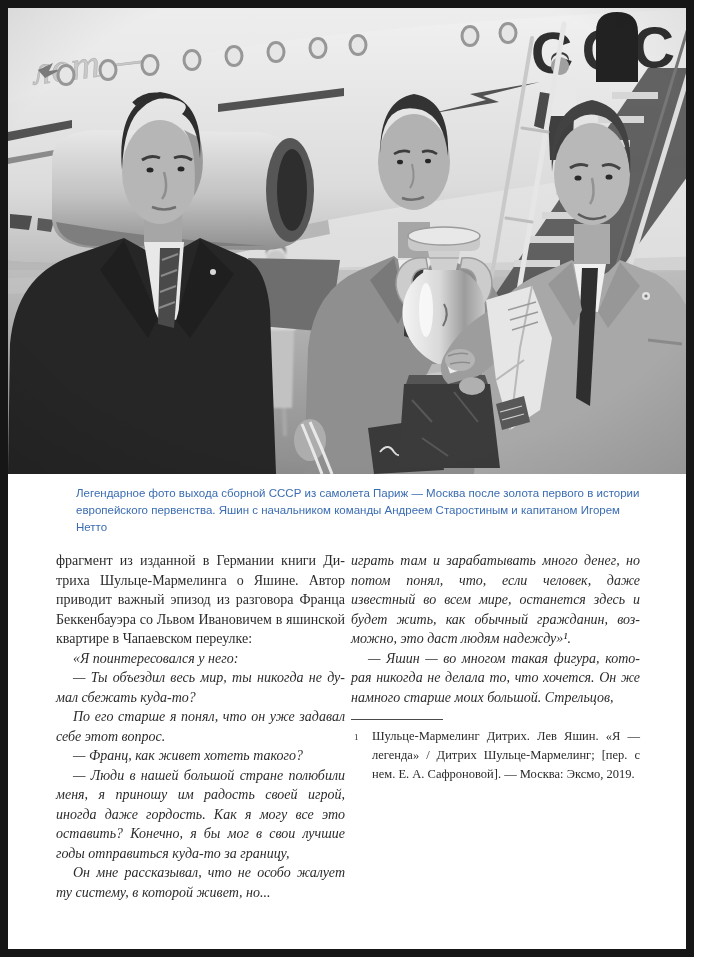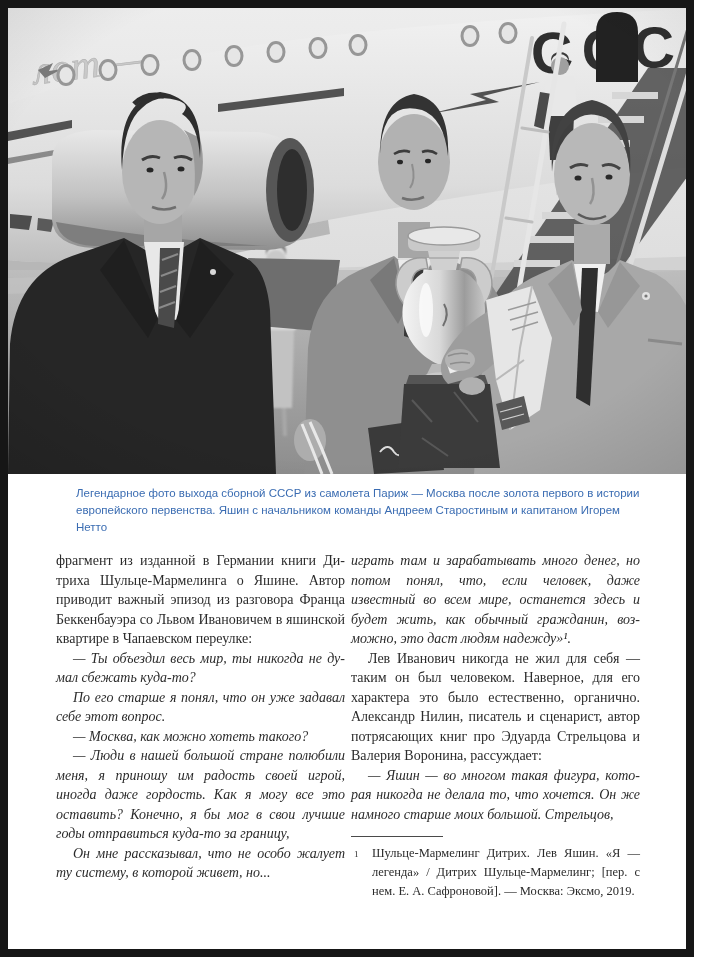--- a/index.html
+++ b/index.html
@@ -264,28 +264,28 @@
 
       <rect x="0" y="0" width="698" height="466" fill="url(#gVig)"></rect>
     </svg>
   </div>
 
   <div class="caption" style="color: rgb(58, 108, 178);">Легендарное фото выхода сборной СССР из самолета Париж — Москва после золота первого в истории европейского первенства. Яшин с начальником команды Андреем Старостиным и капитаном Игорем Нетто</div>
 
   <div class="columns">
     <div class="col" style="color: rgb(43, 43, 43);">
         <p class="para">фрагмент из изданной в Германии книги Ди­триха Шульце-Мармелинга о Яшине. Автор приводит важный эпизод из разговора Франца Беккенбауэра со Львом Ивановичем в яшин­ской квартире в Чапаевском переулке:</p>
+        <p class="para italic indent">«Я поинтересовался у него:</p>
         <p class="para italic indent">— Ты объездил весь мир, ты никогда не ду­мал сбежать куда-то?</p>
         <p class="para italic indent">По его старше я понял, что он уже задавал себе этот вопрос.</p>
-        <p class="para italic indent">— Москва, как можно хотеть такого?</p>
+        <p class="para italic indent">— Франц, как живет хотеть такого?</p>
         <p class="para italic indent">— Люди в нашей большой стране по­любили меня, я приношу им радость своей игрой, иногда даже гордость. Как я могу все это оставить? Конечно, я бы мог в свои луч­шие годы отправиться куда-то за границу,</p>
         <p class="para italic indent">Он мне рассказывал, что не особо жалует ту систему, в которой живет, но...</p>
       </div>
     <div class="col" style="color: rgb(43, 43, 43);">
     <p class="para italic">играть там и зарабатывать много денег, но потом понял, что, если человек, даже известный во всем мире, останется здесь и будет жить, как обычный гражданин, воз­можно, это даст людям надежду»¹.</p>
-        <p class="para indent">Лев Иванович никогда не жил для себя — таким он был человеком. Наверное, для его характера это было естественно, органично. Александр Нилин, писатель и сценарист, ав­тор потрясающих книг про Эдуарда Стрель­цова и Валерия Воронина, рассуждает:</p>
         <p class="para italic indent">— Яшин — во многом такая фигура, кото­рая никогда не делала то, что хочется. Он же намного старше моих большой. Стрельцов,</p>
         <hr class="footnote-sep">
         <div class="footnote"><sup>1</sup>Шульце-Мармелинг Дитрих. Лев Яшин. «Я — легенда» / Дитрих Шульце-Мармелинг; [пер. с нем. Е. А. Сафроновой]. — Москва: Эксмо, 2019.</div>
       </div>
   </div>
 
 </div>
 
 </body></html>

